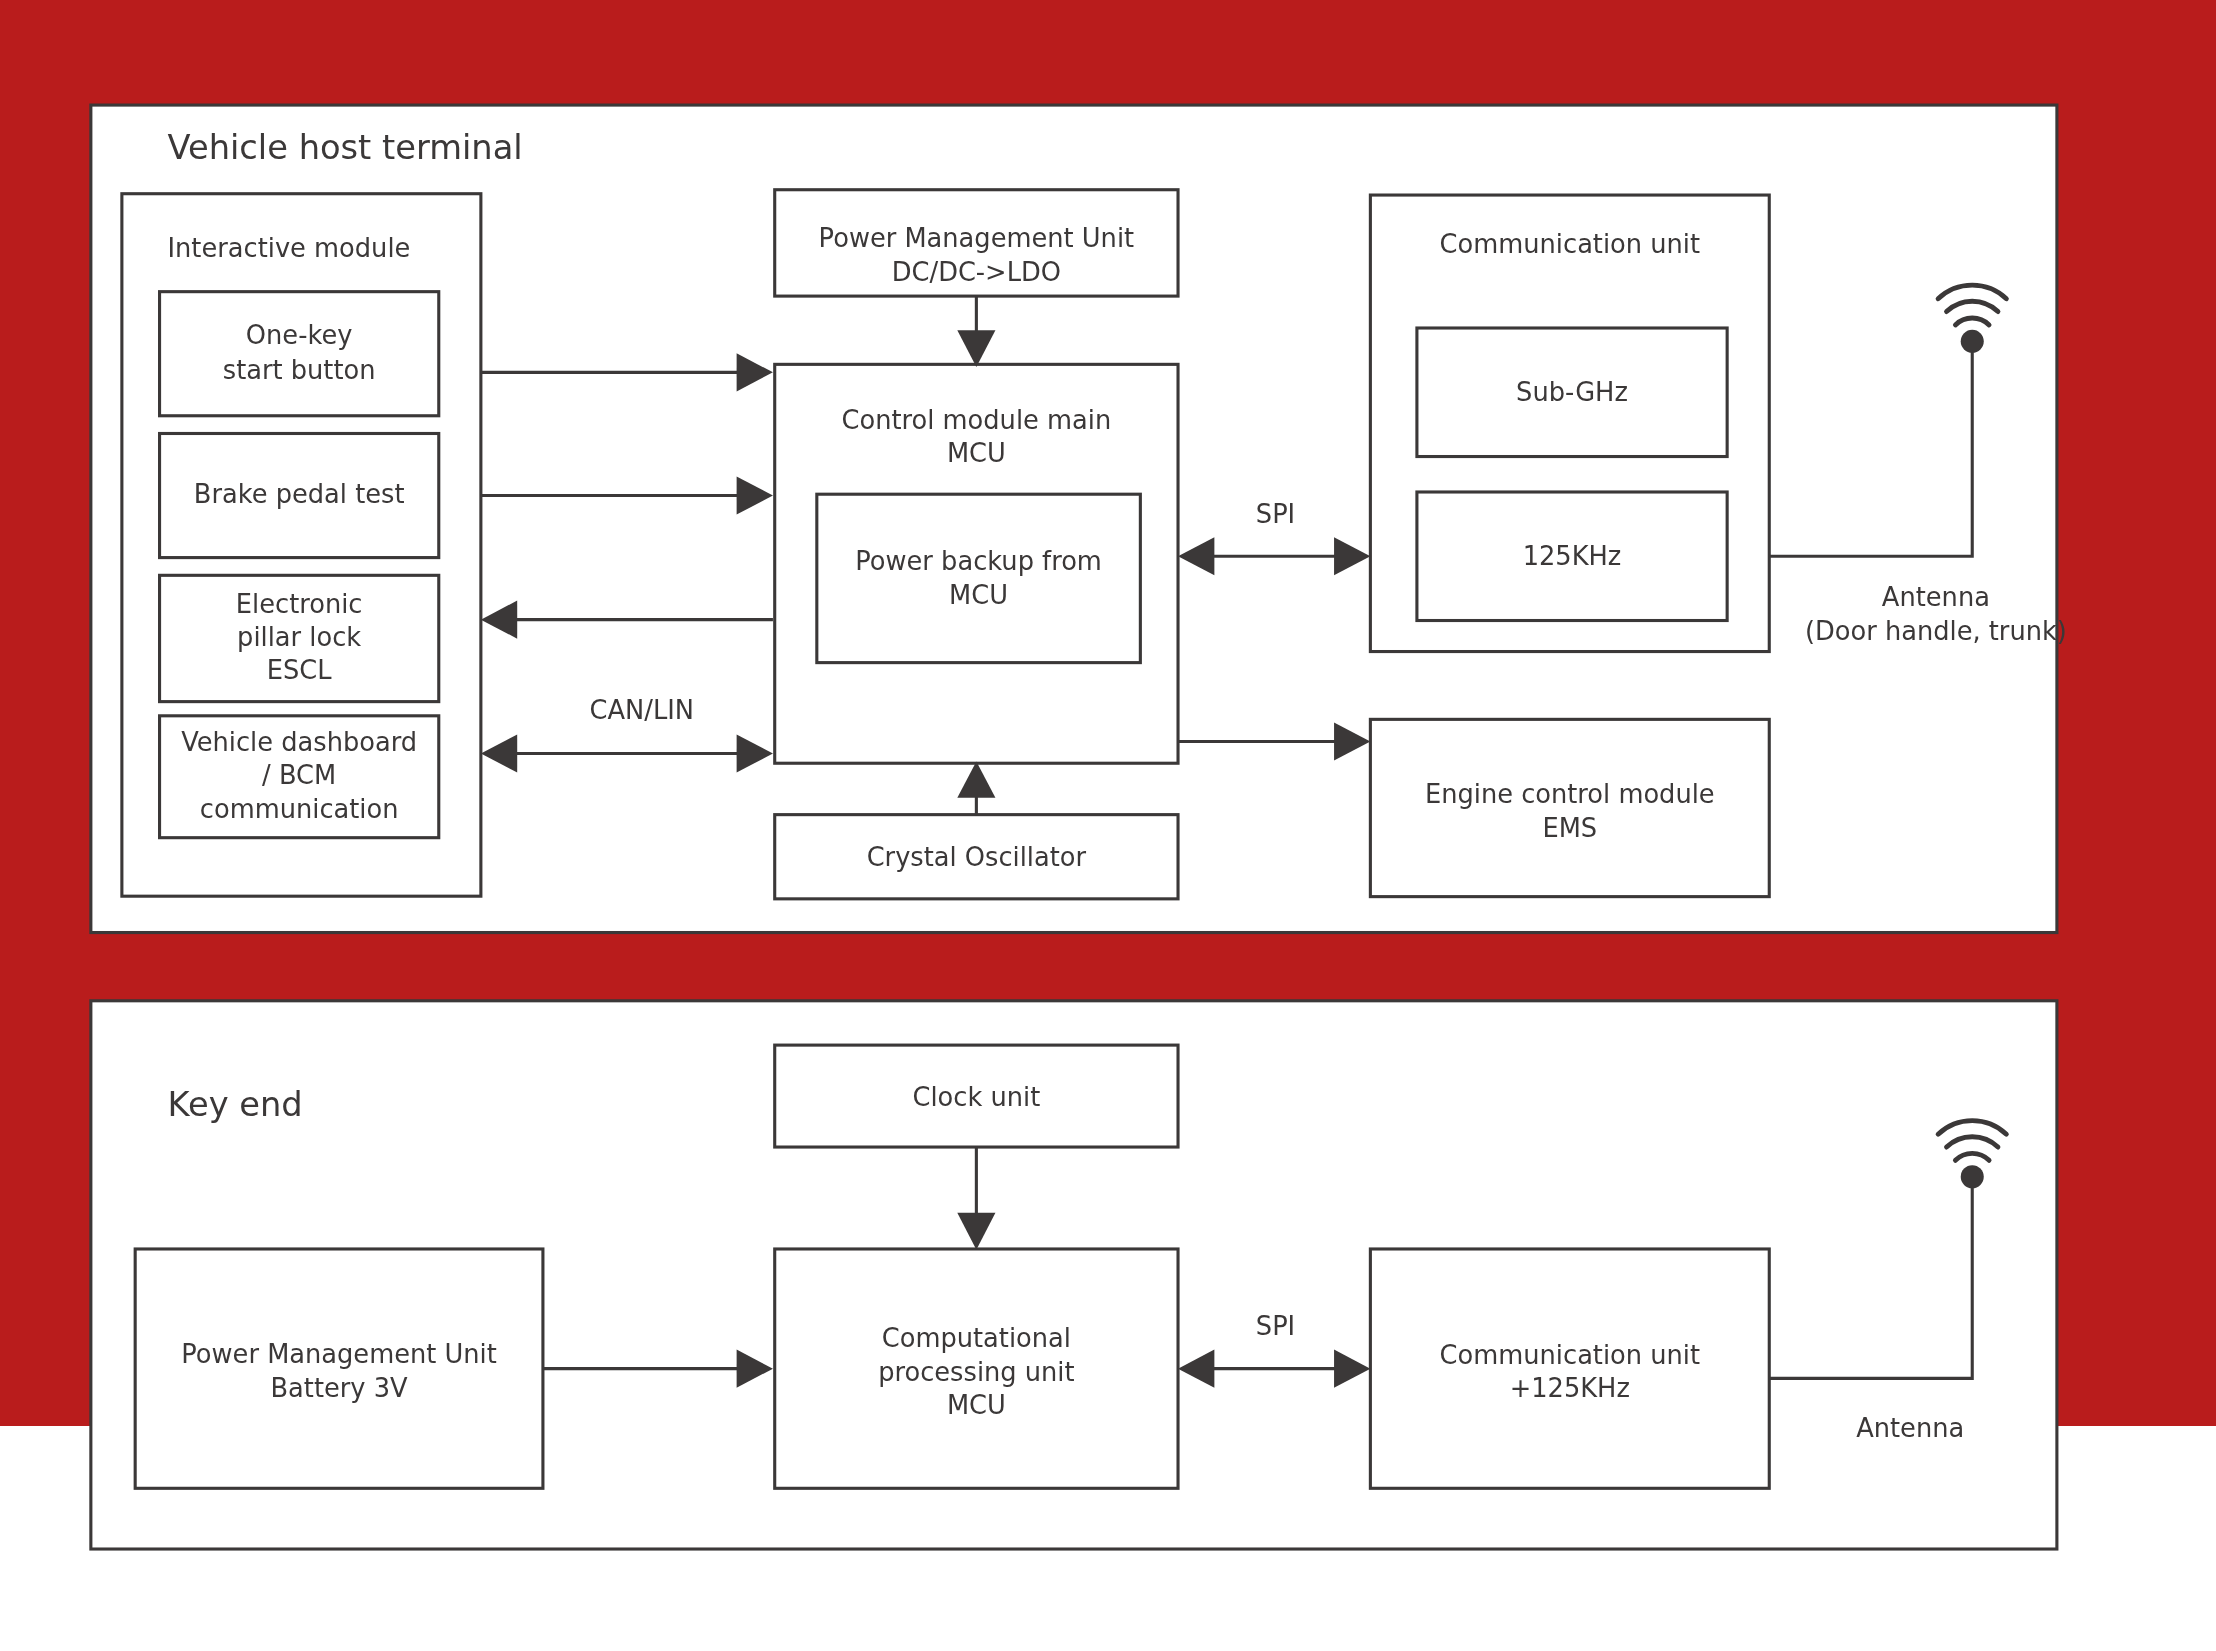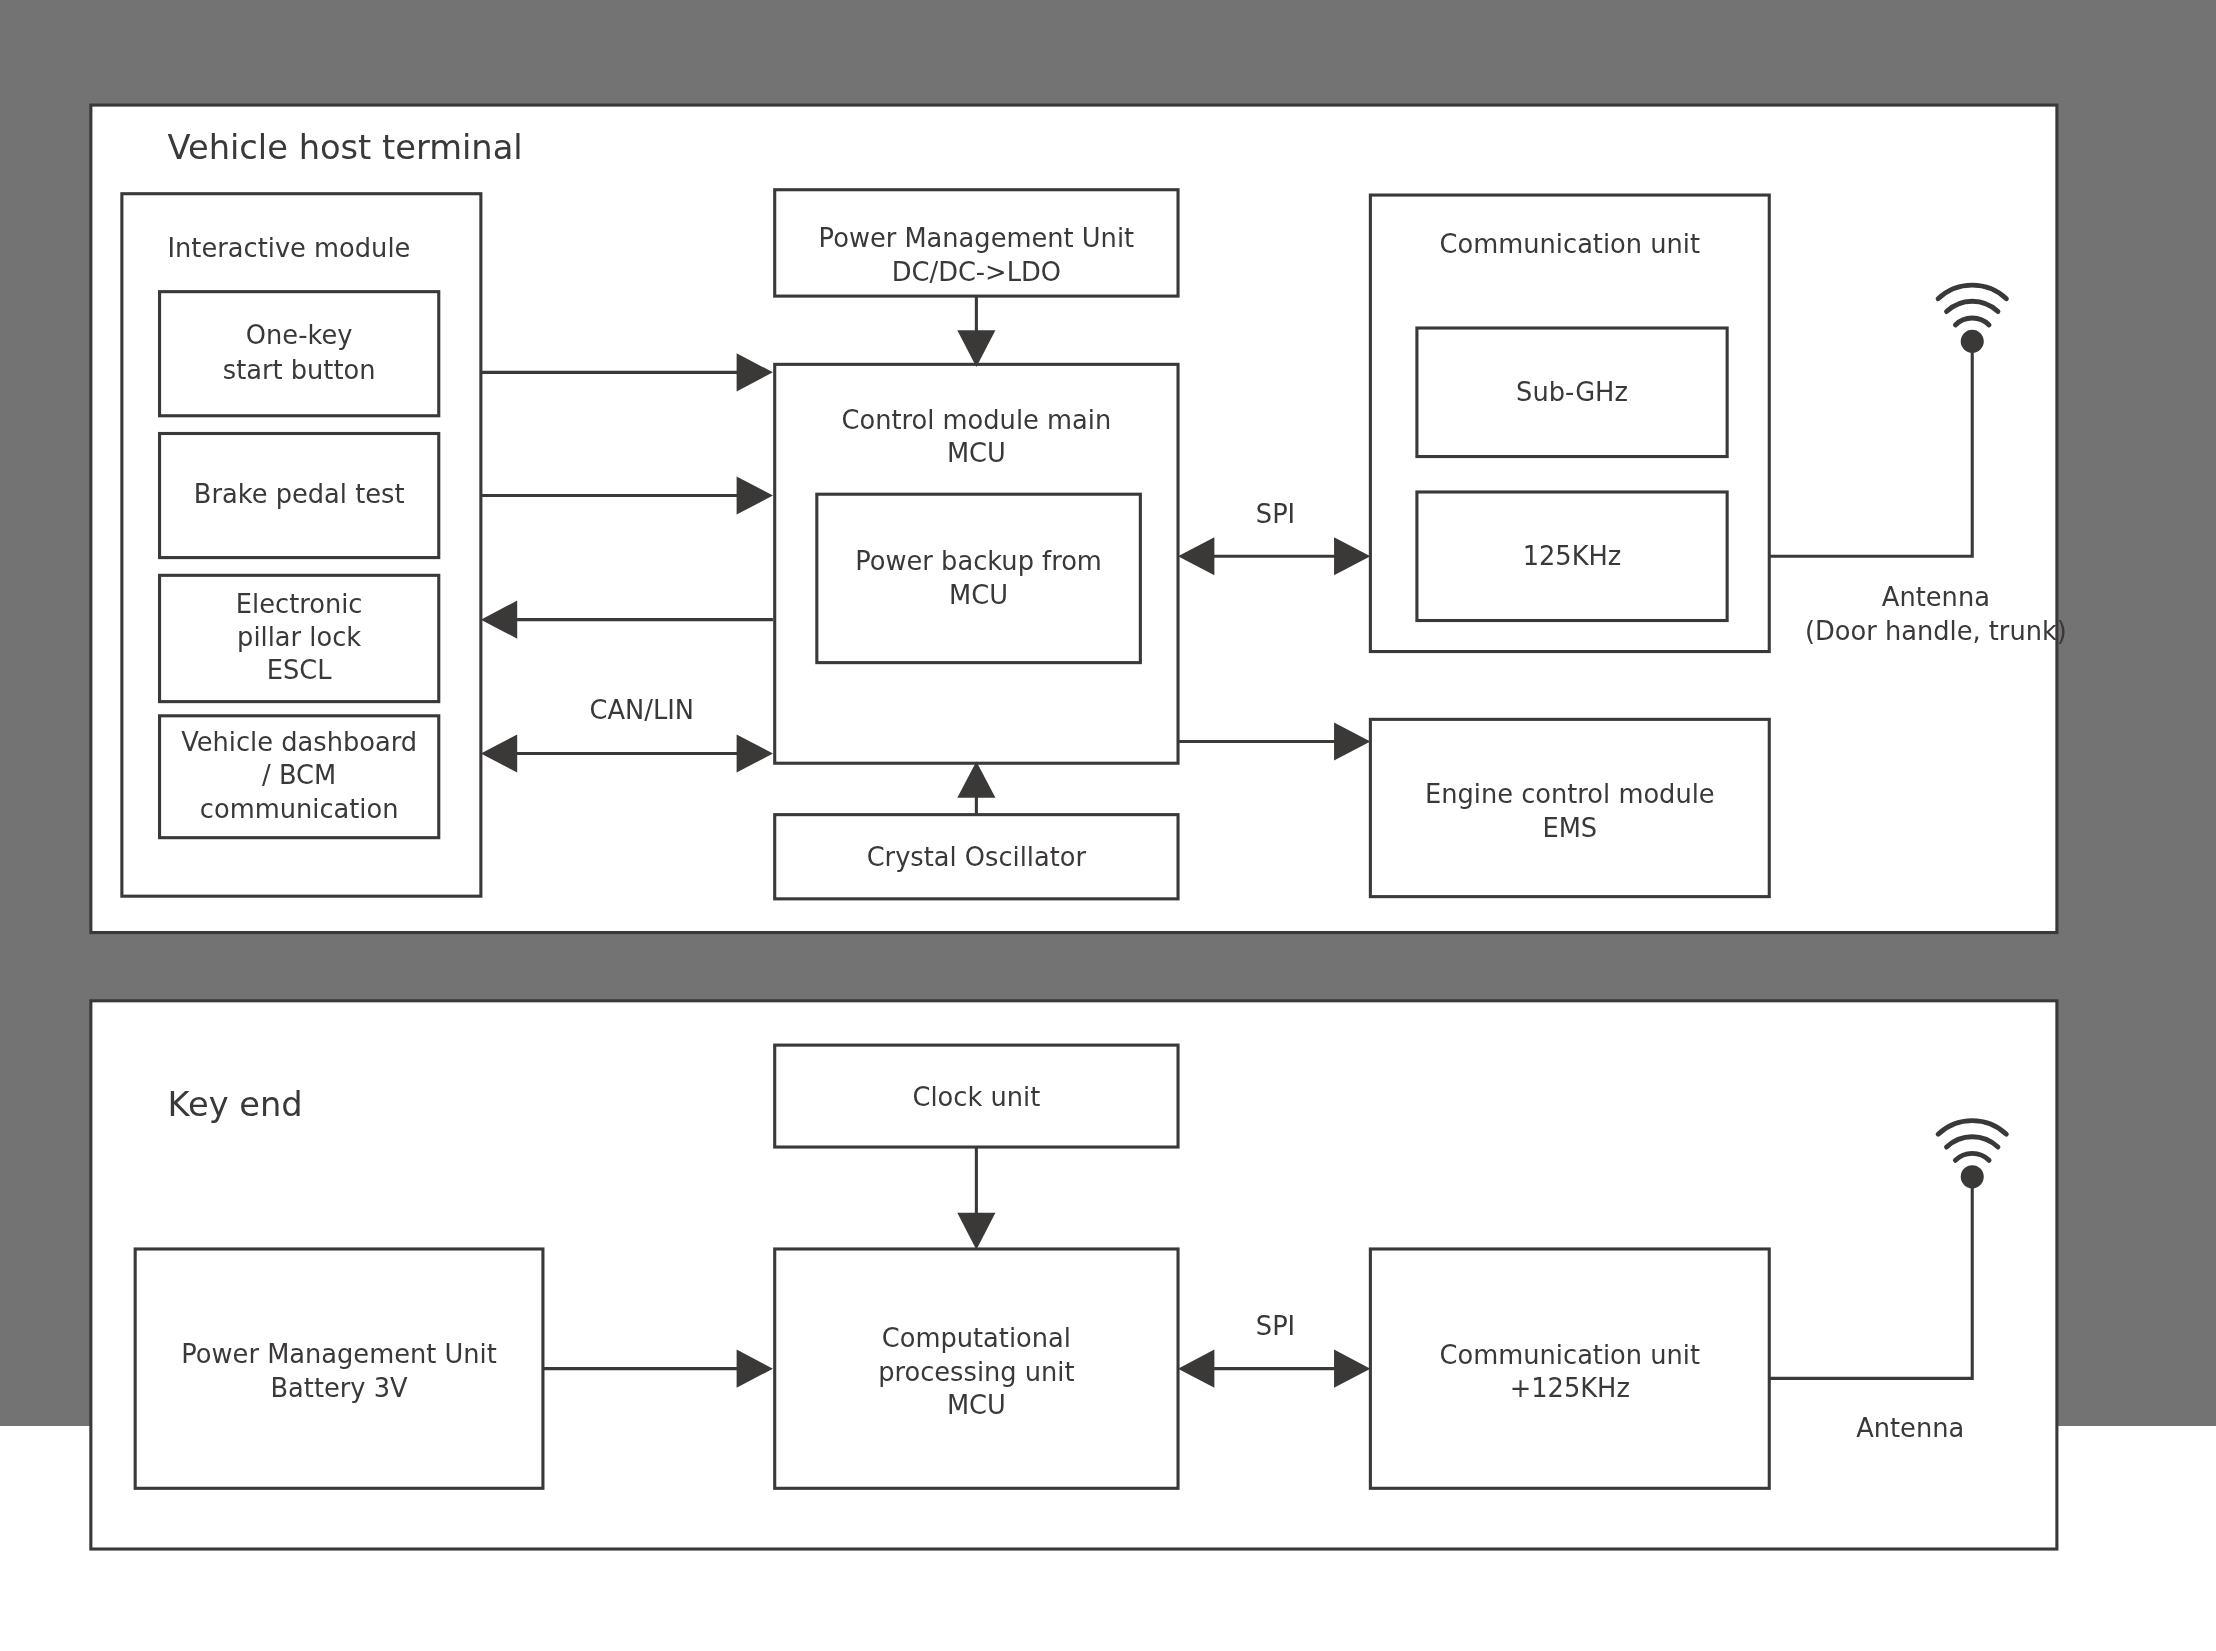--- a/index.html
+++ b/index.html
@@ -10,21 +10,21 @@
   body {
     width: 2216px;
     height: 1651px;
     font-family: "DejaVu Sans", sans-serif;
     overflow: hidden;
   }
   #diagram-root {
     position: relative;
     width: 2216px;
     height: 1426px;
-    background: #737373;
+    background: #b91c1c;
   }
   svg.diagram {
     display: block;
     width: 2216px;
     height: 1651px;
   }
   .box {
     fill: #ffffff;
     stroke: #3b3838;
     stroke-width: 7;

